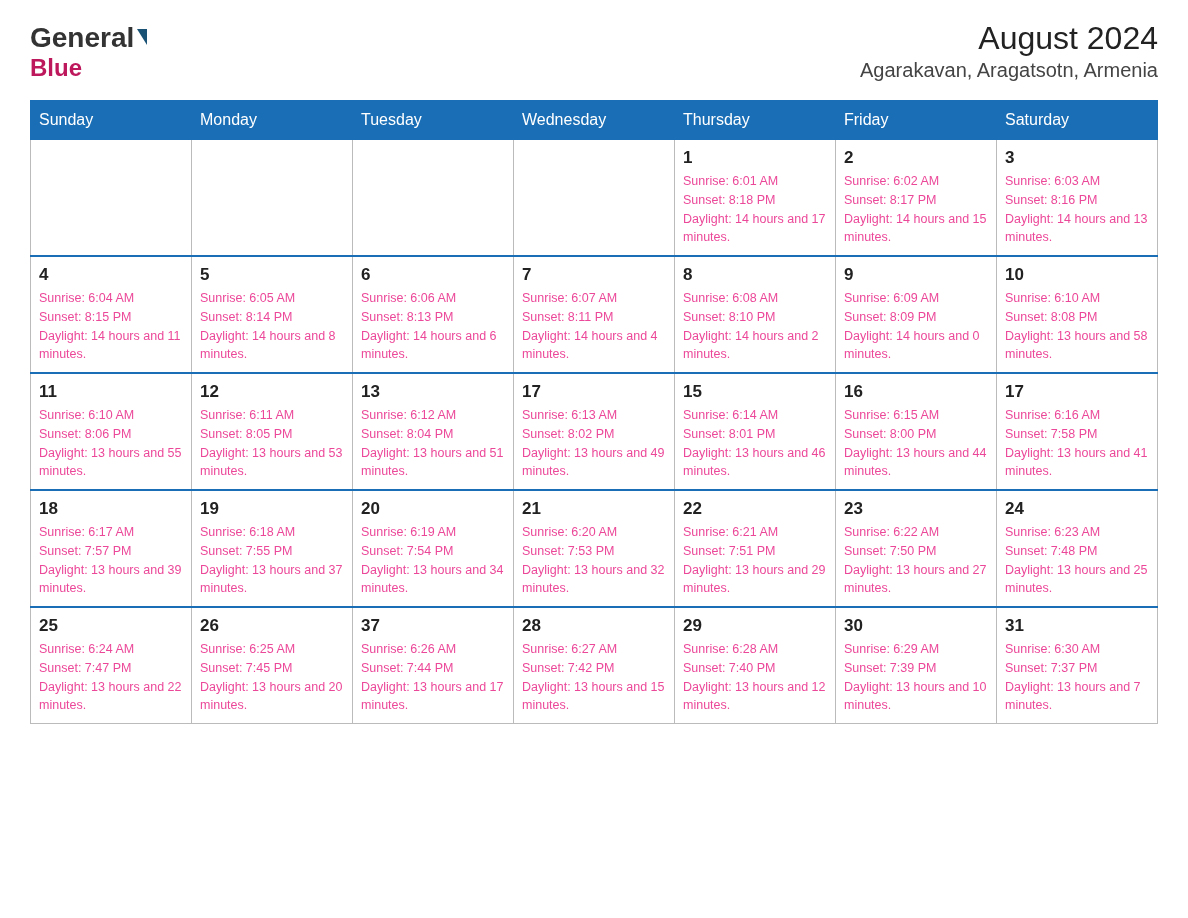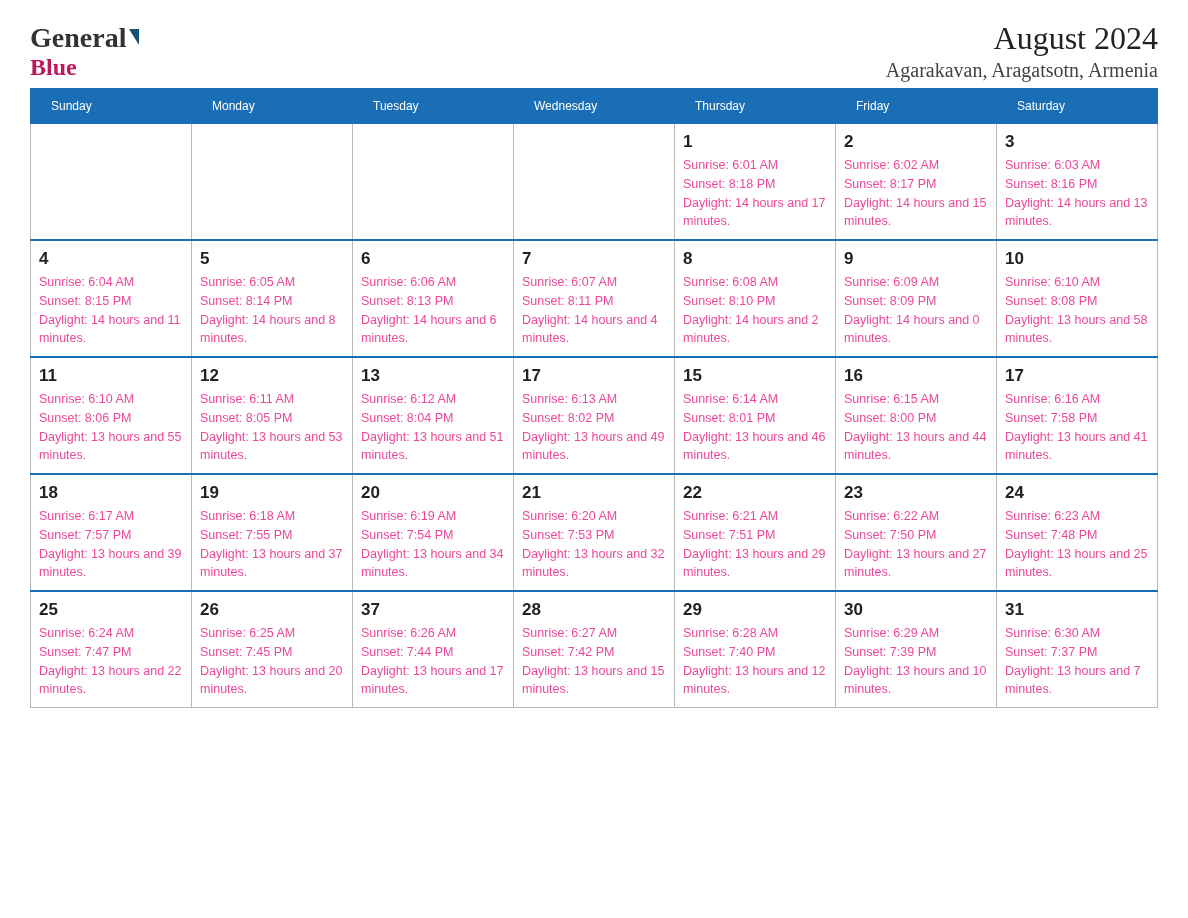--- a/index.html
+++ b/index.html
@@ -5,23 +5,22 @@
     * { box-sizing: border-box; margin: 0; padding: 0; }
     body {
       font-family: Arial, Helvetica, sans-serif;
       background: #fff;
       padding: 20px 30px;
       color: #222;
     }
     .header-area {
       display: flex;
       justify-content: space-between;
-      align-items: center;
-      margin-bottom: 6px;
-      font-family: Liberation Serif, serif;
+      align-items: flex-end;
+      margin-bottom: 18px;
     }
     .logo {
       display: flex;
       flex-direction: column;
       align-items: flex-start;
     }
     .logo-general {
       font-size: 28px;
       font-weight: bold;
       color: #333;
@@ -57,22 +56,22 @@
       margin-top: 2px;
     }
     .calendar {
       width: 100%;
       border-collapse: collapse;
       border: 1px solid #999;
     }
     .calendar th {
       background-color: #1a6eb5;
       color: #fff;
-      padding: 10px 20px;
-      font-size: 12px;
+      padding: 10px 8px;
+      font-size: 16px;
       font-weight: normal;
       text-align: left;
       border: 1px solid #1a6eb5;
     }
     .calendar td {
       vertical-align: top;
       padding: 8px 8px;
       border: 1px solid #bbb;
       width: 14.28%;
       min-height: 110px;

